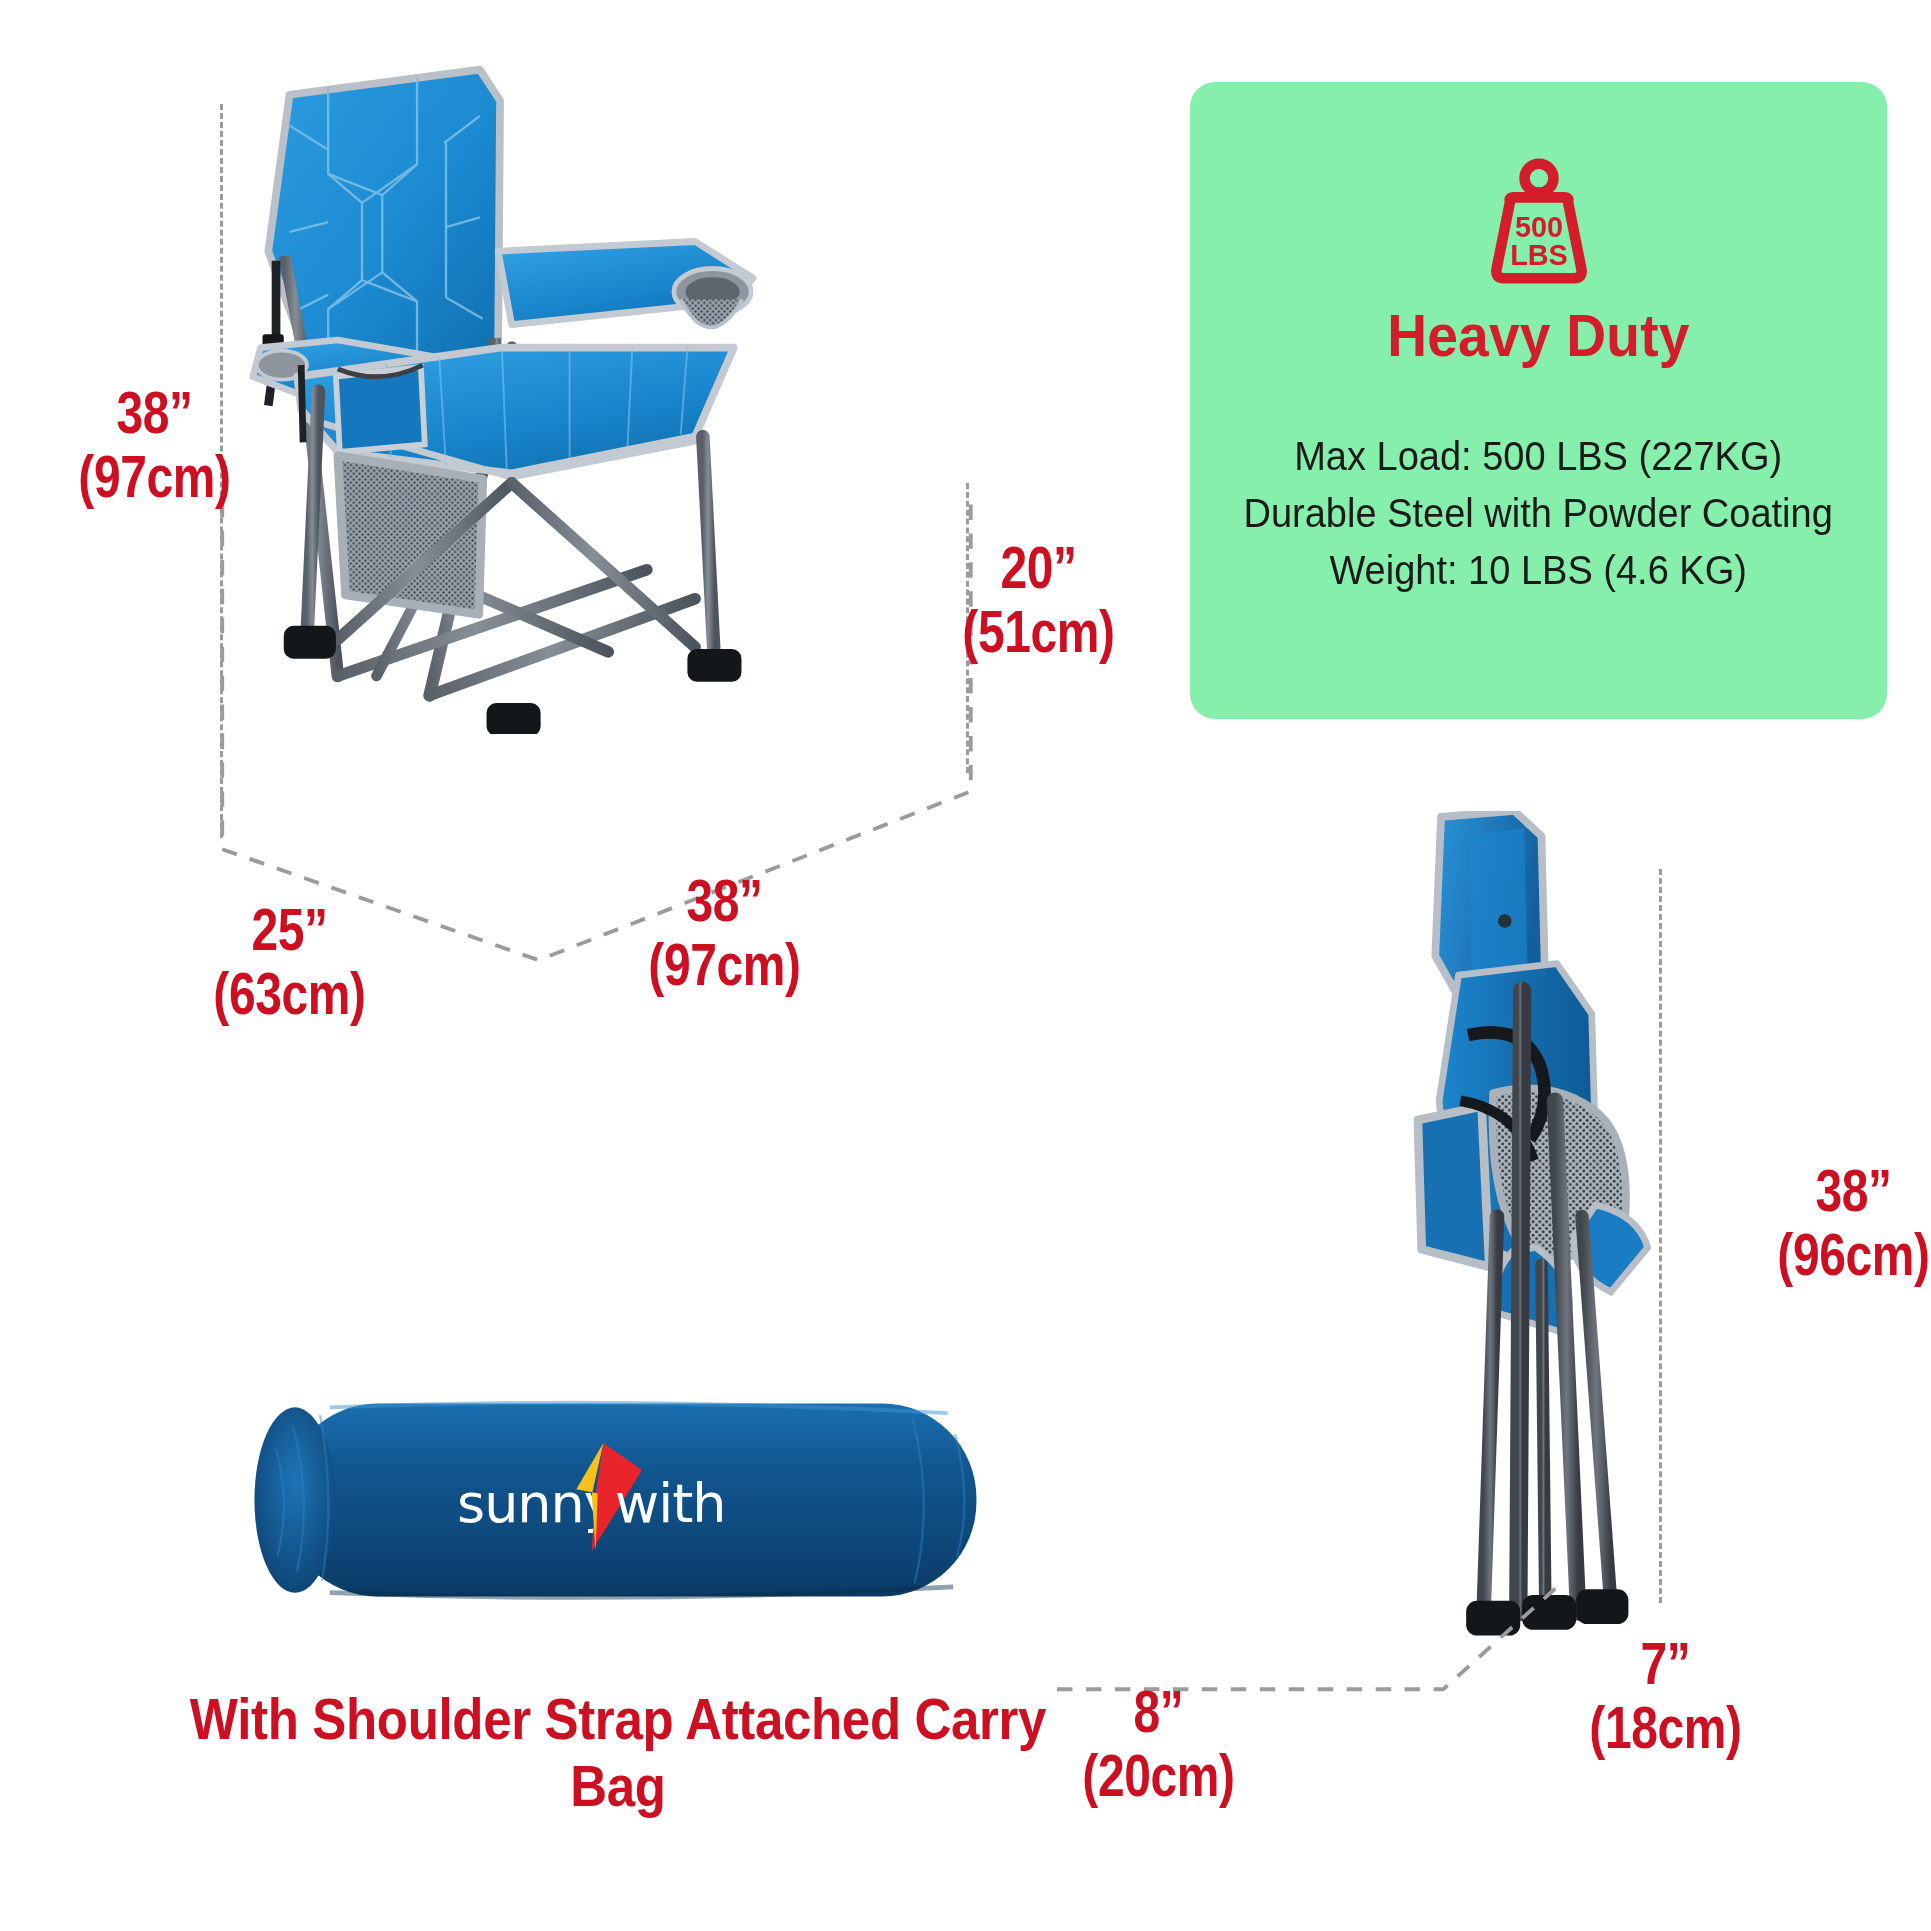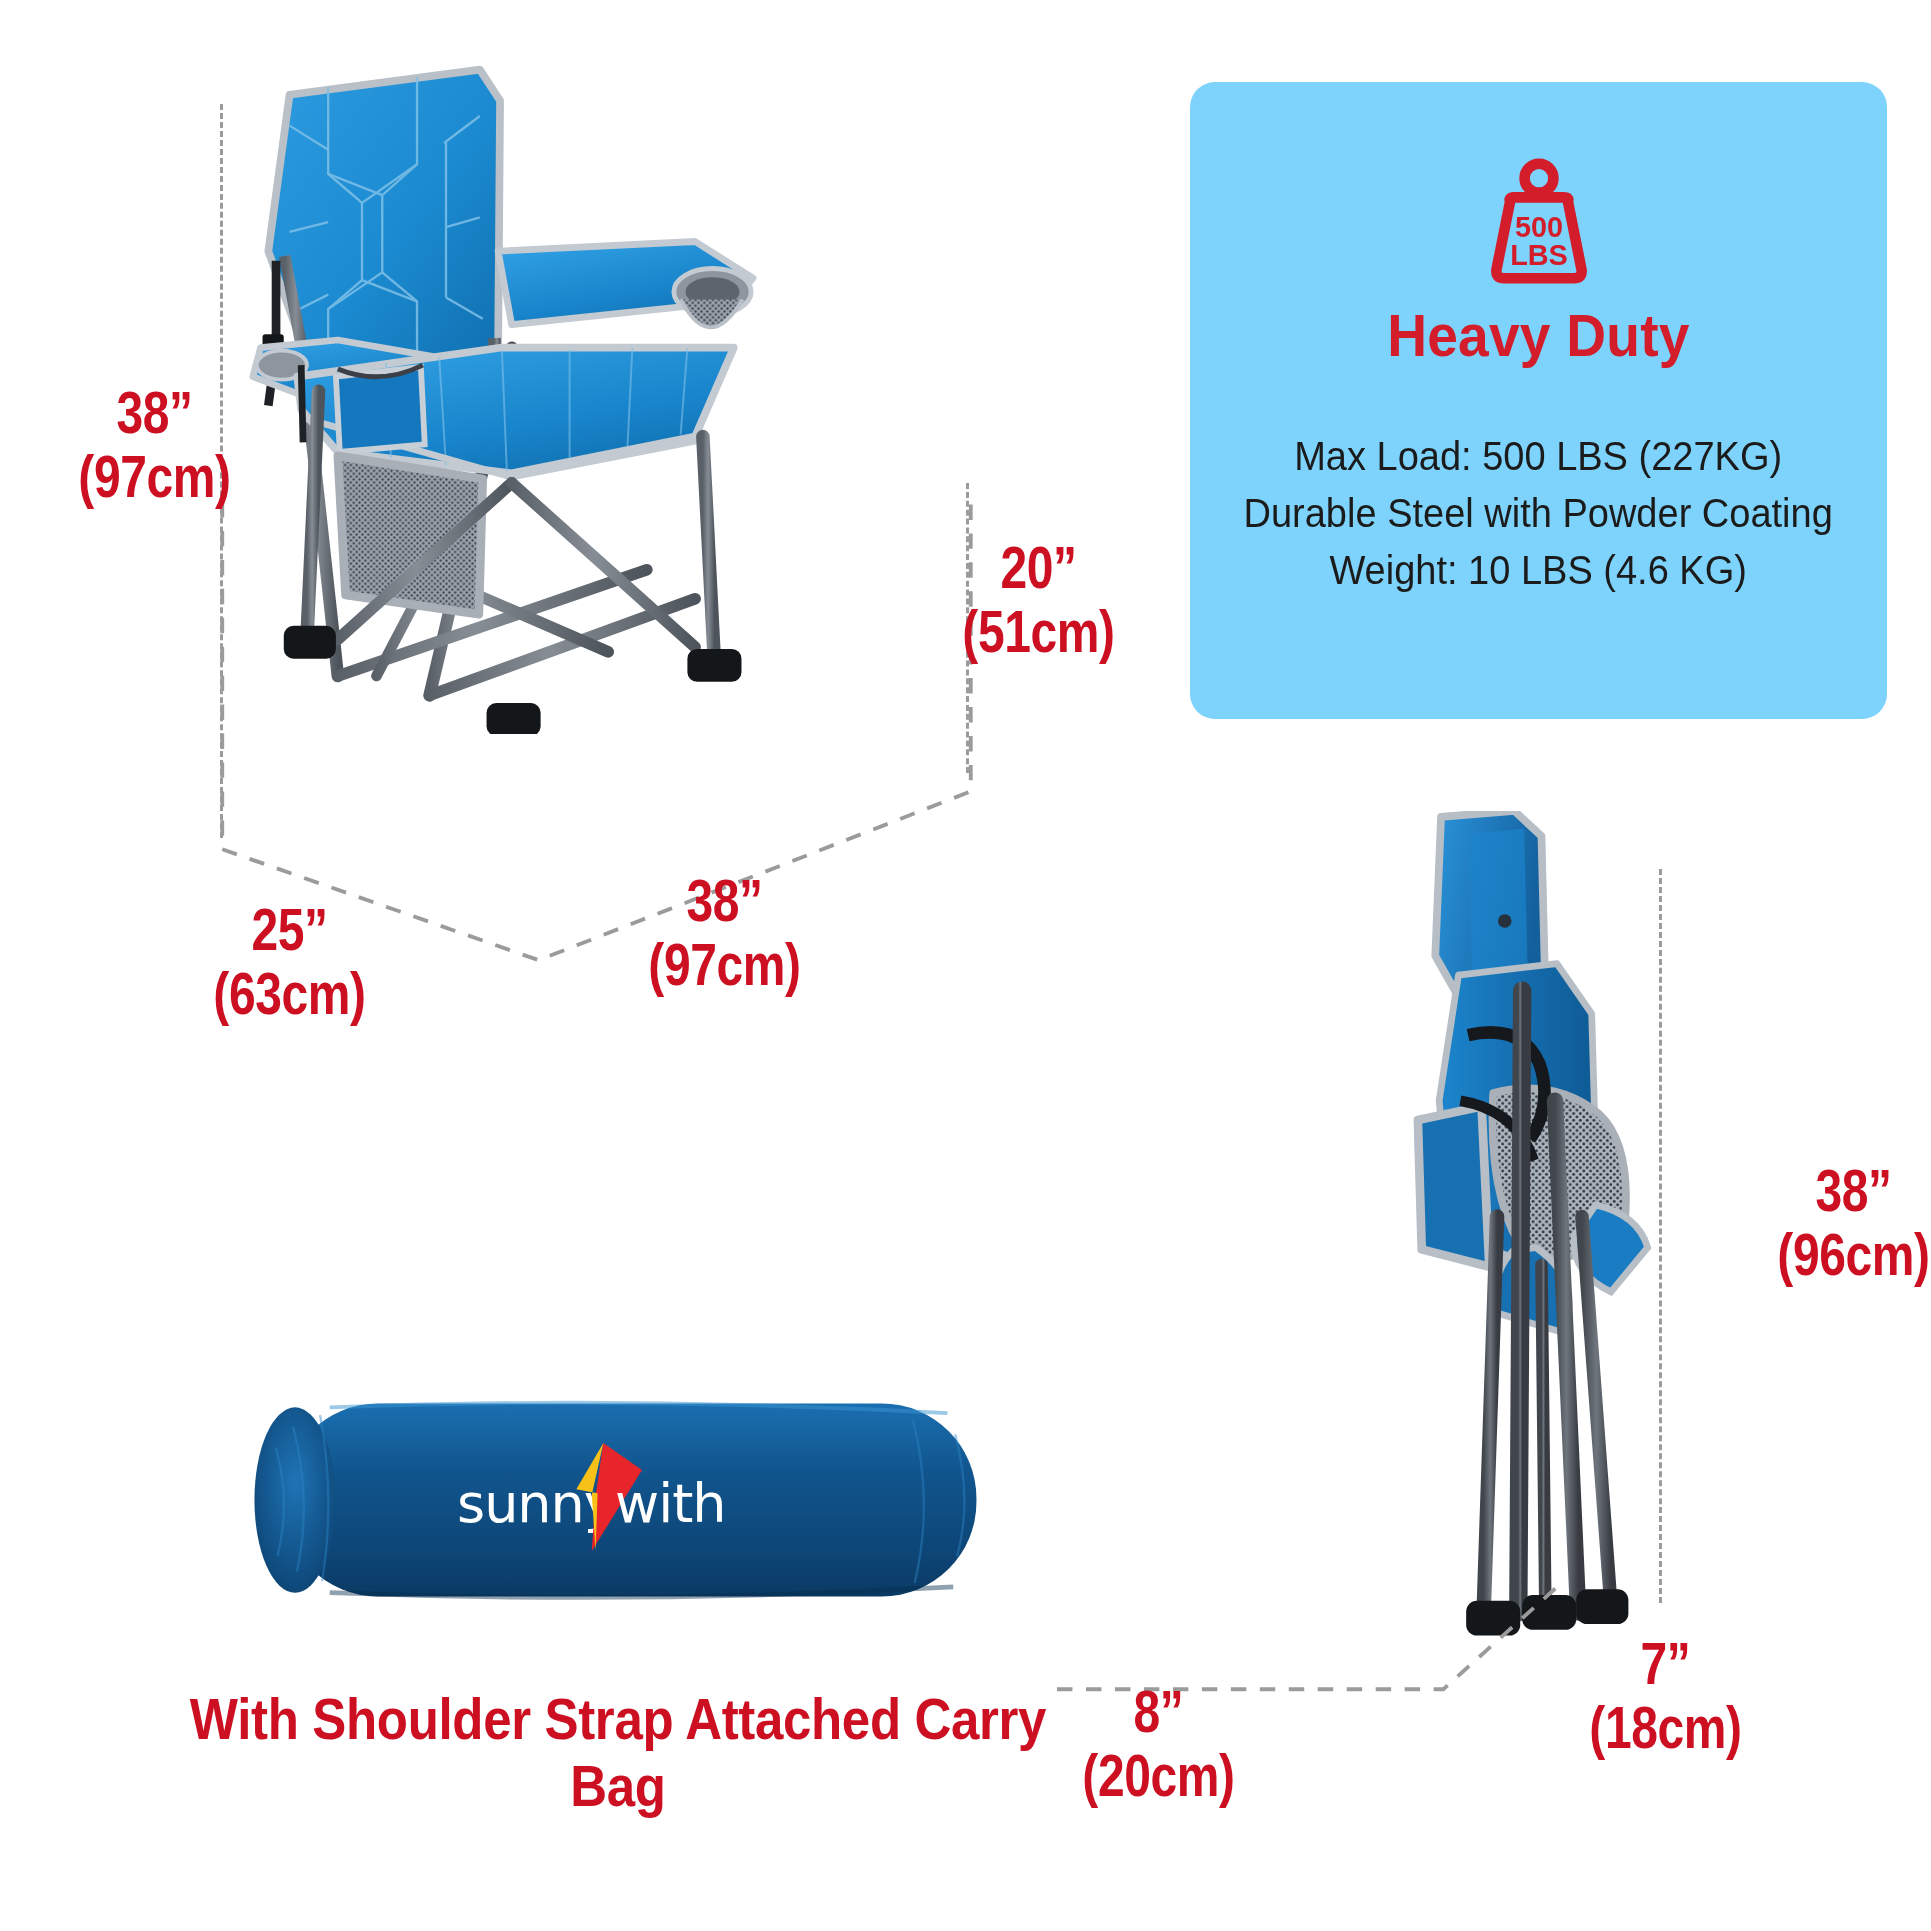--- a/index.html
+++ b/index.html
@@ -22,21 +22,21 @@
   #dim-folded-height{left:1694px;top:1159px;width:319px;}
   #dim-folded-width{left:999px;top:1680px;width:319px;}
   #dim-folded-depth{left:1506px;top:1632px;width:319px;}
 
   
   .guide{position:absolute;border-color:#9b9b9b;}
   .v-guide{border-left:3.9px dashed #9b9b9b;}
 
   
   #heavy-duty-card{position:absolute;left:1190px;top:82px;width:697px;height:637px;
-      background:#7dd3fc;border-radius:25px;display:flex;flex-direction:column;
+      background:#86efac;border-radius:25px;display:flex;flex-direction:column;
       align-items:center;justify-content:flex-start;padding-top:75px;box-sizing:border-box;}
   #weight-icon{width:116px;height:127px;}
   #heavy-duty-title{color:#d31d2b;font-family:"Liberation Sans Narrow","Liberation Sans",sans-serif;
       font-weight:bold;font-size:60px;margin-top:17.4px;letter-spacing:0.2px;transform:scaleX(.92);}
   #heavy-duty-specs{margin-top:58px;text-align:center;color:#1b1b1b;font-size:40px;
       line-height:1.42;font-family:"Liberation Sans",sans-serif;font-weight:400;}
   #heavy-duty-specs span{display:block;transform:scaleX(.95);}
 
   
   #carry-bag-caption{position:absolute;left:116px;top:1685px;width:1004px;text-align:center;

